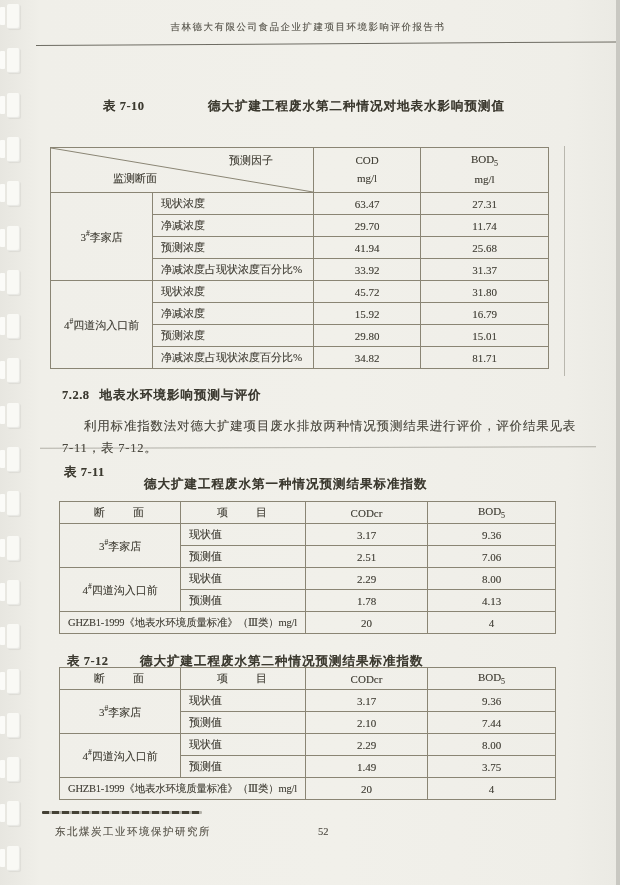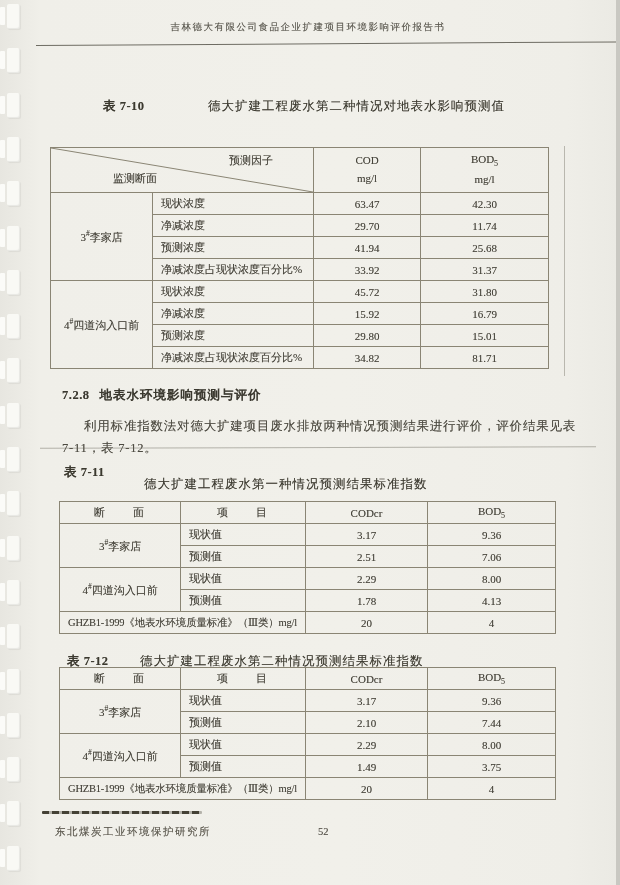--- a/index.html
+++ b/index.html
@@ -16,21 +16,21 @@
   .hole::before{content:"";position:absolute;left:-7px;top:3px;width:5px;height:18px;background:#fbfbf8;border-radius:1px;}
 
   
   .pheader-text{position:absolute;top:21px;left:30px;right:30px;text-align:center;
         font-size:9.5px;letter-spacing:1.5px;color:#5b5950;}
   .pheader-rule{position:absolute;top:45px;left:36px;width:600px;height:1px;background:#6e6c63;
         transform:rotate(-.35deg);transform-origin:left center;}
 
   
   .cap-label{position:absolute;font-weight:bold;font-size:12.5px;color:#3b392f;letter-spacing:.5px;}
-  .cap-title{position:absolute;font-weight:normal;font-size:12.5px;color:#3b392f;letter-spacing:1px;}
+  .cap-title{position:absolute;font-weight:bold;font-size:12.5px;color:#3b392f;letter-spacing:1px;}
 
   
   table.tbl{position:absolute;border-collapse:collapse;table-layout:fixed;font-size:11px;color:#46443b;}
   table.tbl td{border:1px solid #8a8574;padding:0 4px;text-align:center;overflow:hidden;white-space:nowrap;}
   table.tbl td.left{text-align:left;padding-left:8px;}
   .supmark{font-size:7.5px;vertical-align:super;}
   sub{font-size:8px;}
 
   
   .t10{left:50px;top:147px;width:498px;}
@@ -123,21 +123,21 @@
       </td>
       <td class="hdr2">
         <div><span>BOD</span><sub>5</sub></div>
         <div>mg/l</div>
       </td>
     </tr>
     <tr>
       <td rowspan="4"><span>3</span><span class="supmark">#</span><span>李家店</span></td>
       <td class="left">现状浓度</td>
       <td>63.47</td>
-      <td>42.30</td>
+      <td>27.31</td>
     </tr>
     <tr>
       <td class="left">净减浓度</td>
       <td>29.70</td>
       <td>11.74</td>
     </tr>
     <tr>
       <td class="left">预测浓度</td>
       <td>41.94</td>
       <td>25.68</td>

